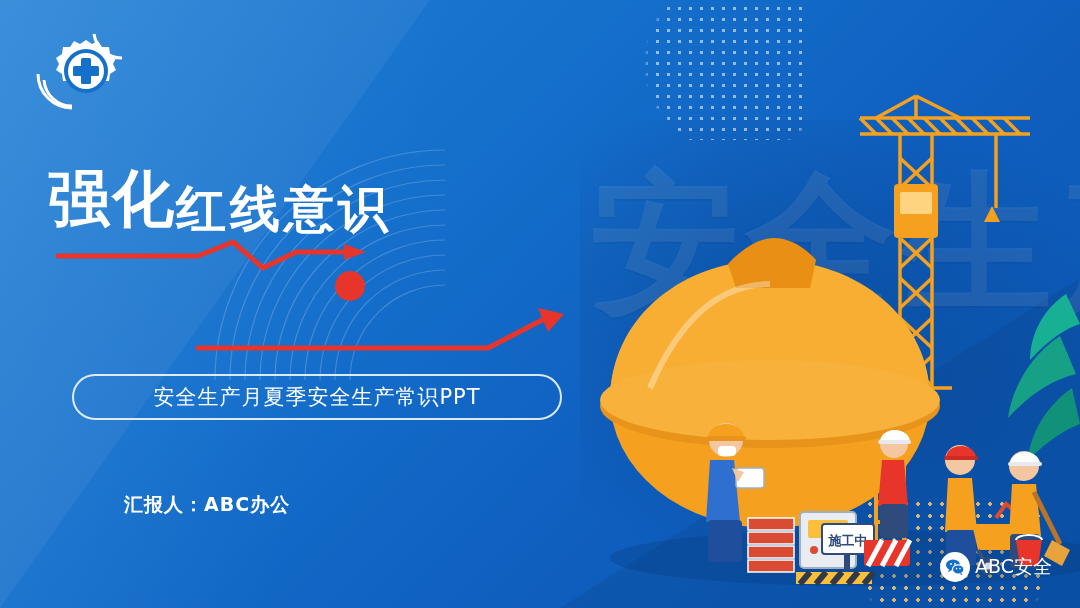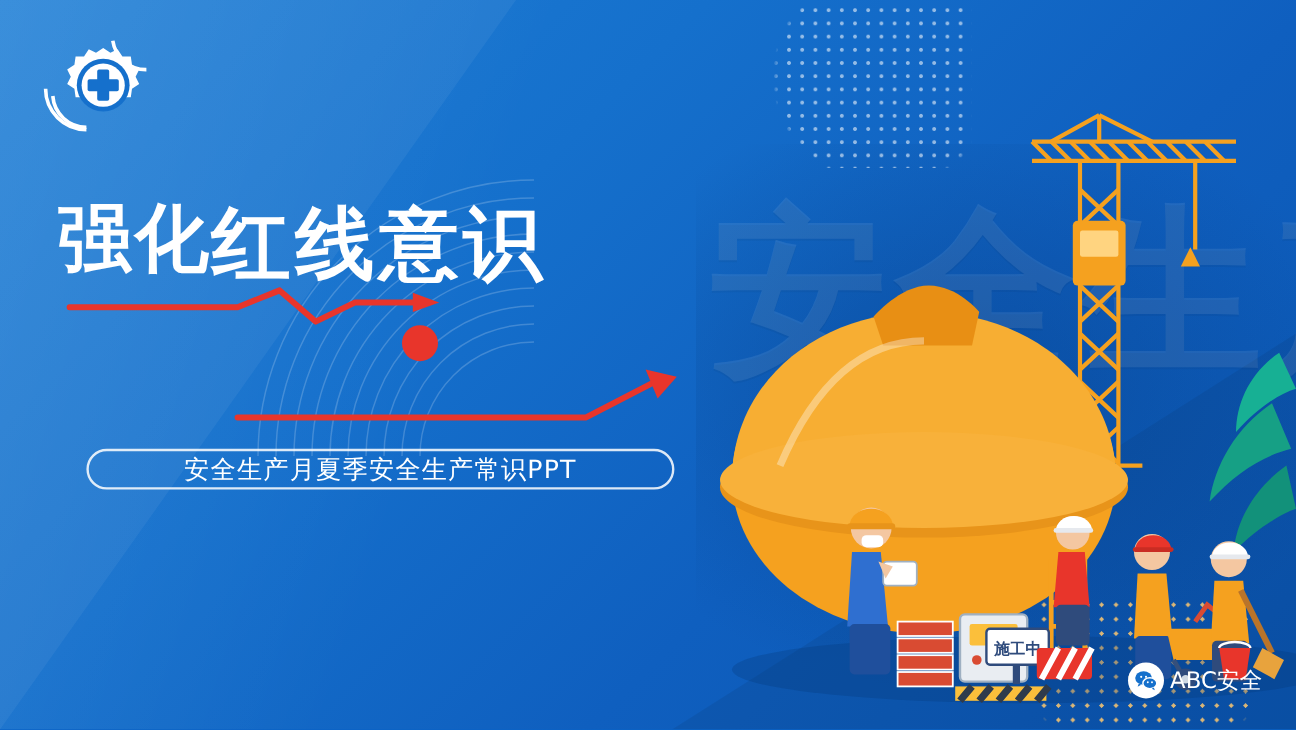--- a/index.html
+++ b/index.html
@@ -70,27 +70,27 @@
   .logo{position:absolute;left:26px;top:28px;width:120px;height:88px;}
 
   
   .headline{position:absolute;left:48px;top:168px;width:600px;}
   .line{
     font-family:"DejaVu Sans","Liberation Sans",sans-serif;
     font-weight:bold;color:#ffffff;white-space:nowrap;line-height:1;
   }
   .line1{font-size:62px;letter-spacing:2px;}
   .line2{font-size:62px;letter-spacing:2px;margin-top:24px;margin-left:38px;}
-  .big{font-size:66px;letter-spacing:4px;vertical-align:-6px;}
+  .big{font-size:50px;letter-spacing:4px;vertical-align:-6px;}
   .underline-wrap{position:absolute;left:0;top:0;width:620px;height:220px;pointer-events:none;}
 
   
   .pill{
     position:absolute;left:72px;top:374px;
-    min-width:490px;height:34px;border-radius:23px;
+    min-width:490px;height:46px;border-radius:23px;
     border:2px solid rgba(255,255,255,.85);
     display:flex;align-items:center;justify-content:center;
     color:#ffffff;font-size:21px;letter-spacing:1px;
     font-family:"DejaVu Sans","Liberation Sans",sans-serif;
     padding:0 26px;box-sizing:border-box;
   }
 
   
   .meta{
     position:absolute;left:124px;top:492px;
@@ -180,20 +180,23 @@
         <path d="M490 140 L516 146 L500 164 Z" fill="#e8352b"></path>
       </svg>
     </div>
   </div>
 
   <div class="pill">
     <span>安全生产月夏季安全生产常识PPT</span>
   </div>
 
   <div class="meta">
+    <div>
+      <span>汇报人：</span><span>ABC办公</span>
+    </div>
   </div>
 
   <div class="illus">
     <svg width="520" height="520" viewBox="0 0 520 520">
 
       <g>
         <path d="M500 248 C470 268 452 300 448 330 C470 306 492 292 516 286 Z" fill="#16a085"></path>
         <path d="M512 300 C486 318 470 346 468 372 C488 352 508 340 520 336 Z" fill="#12917a"></path>
         <path d="M506 206 C482 222 470 248 470 272 C488 252 506 240 520 236 Z" fill="#17b094"></path>
       </g>

